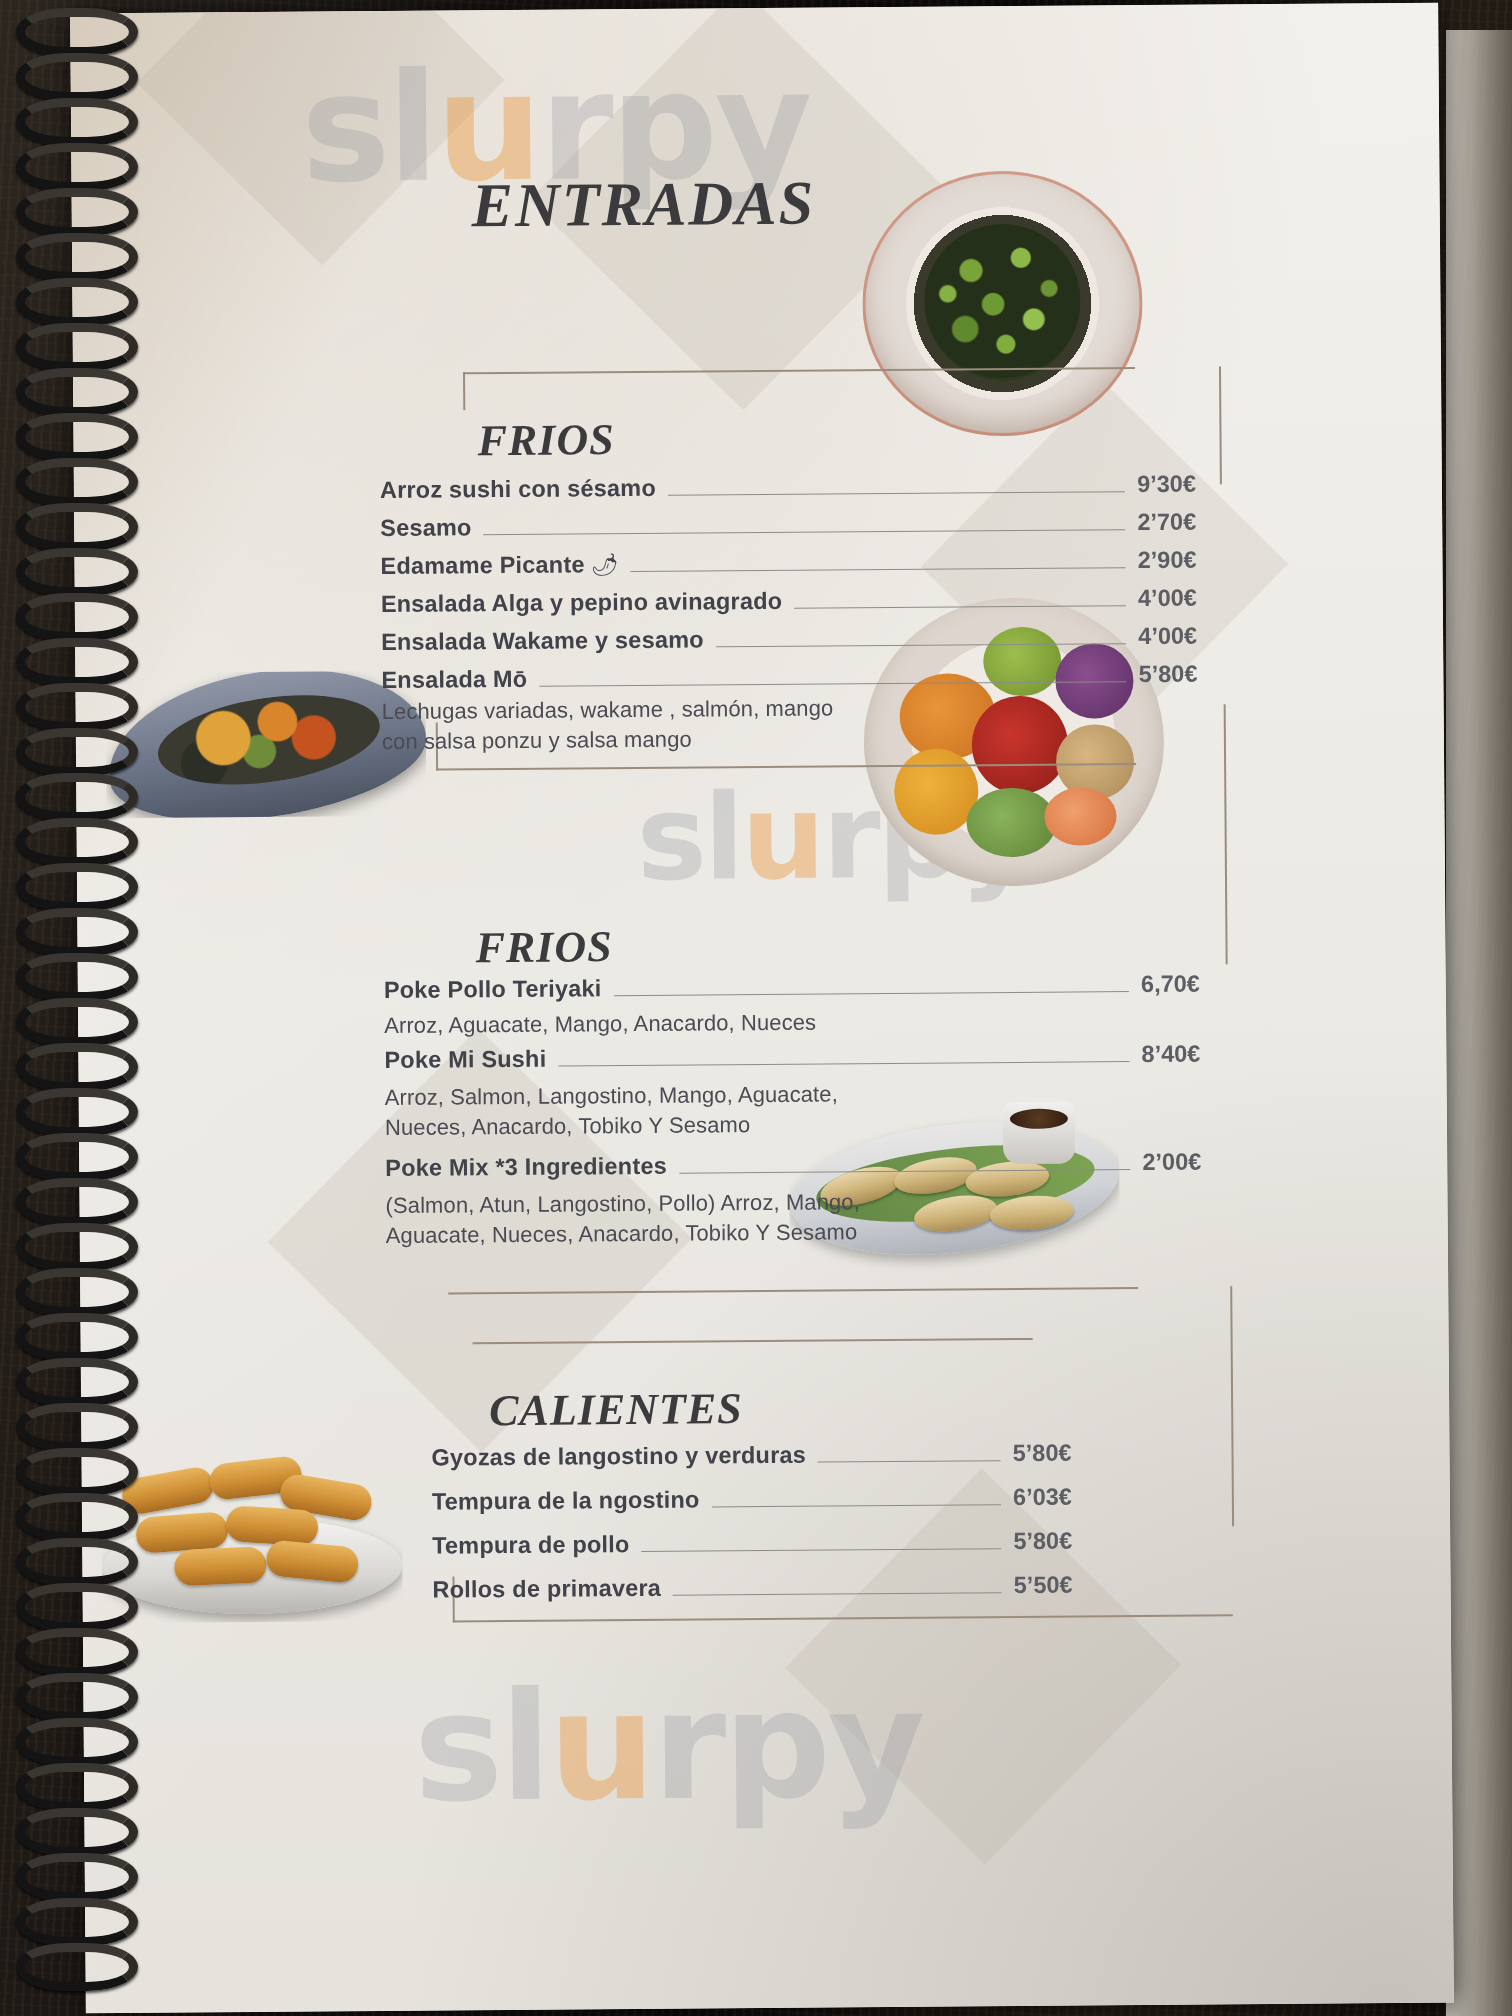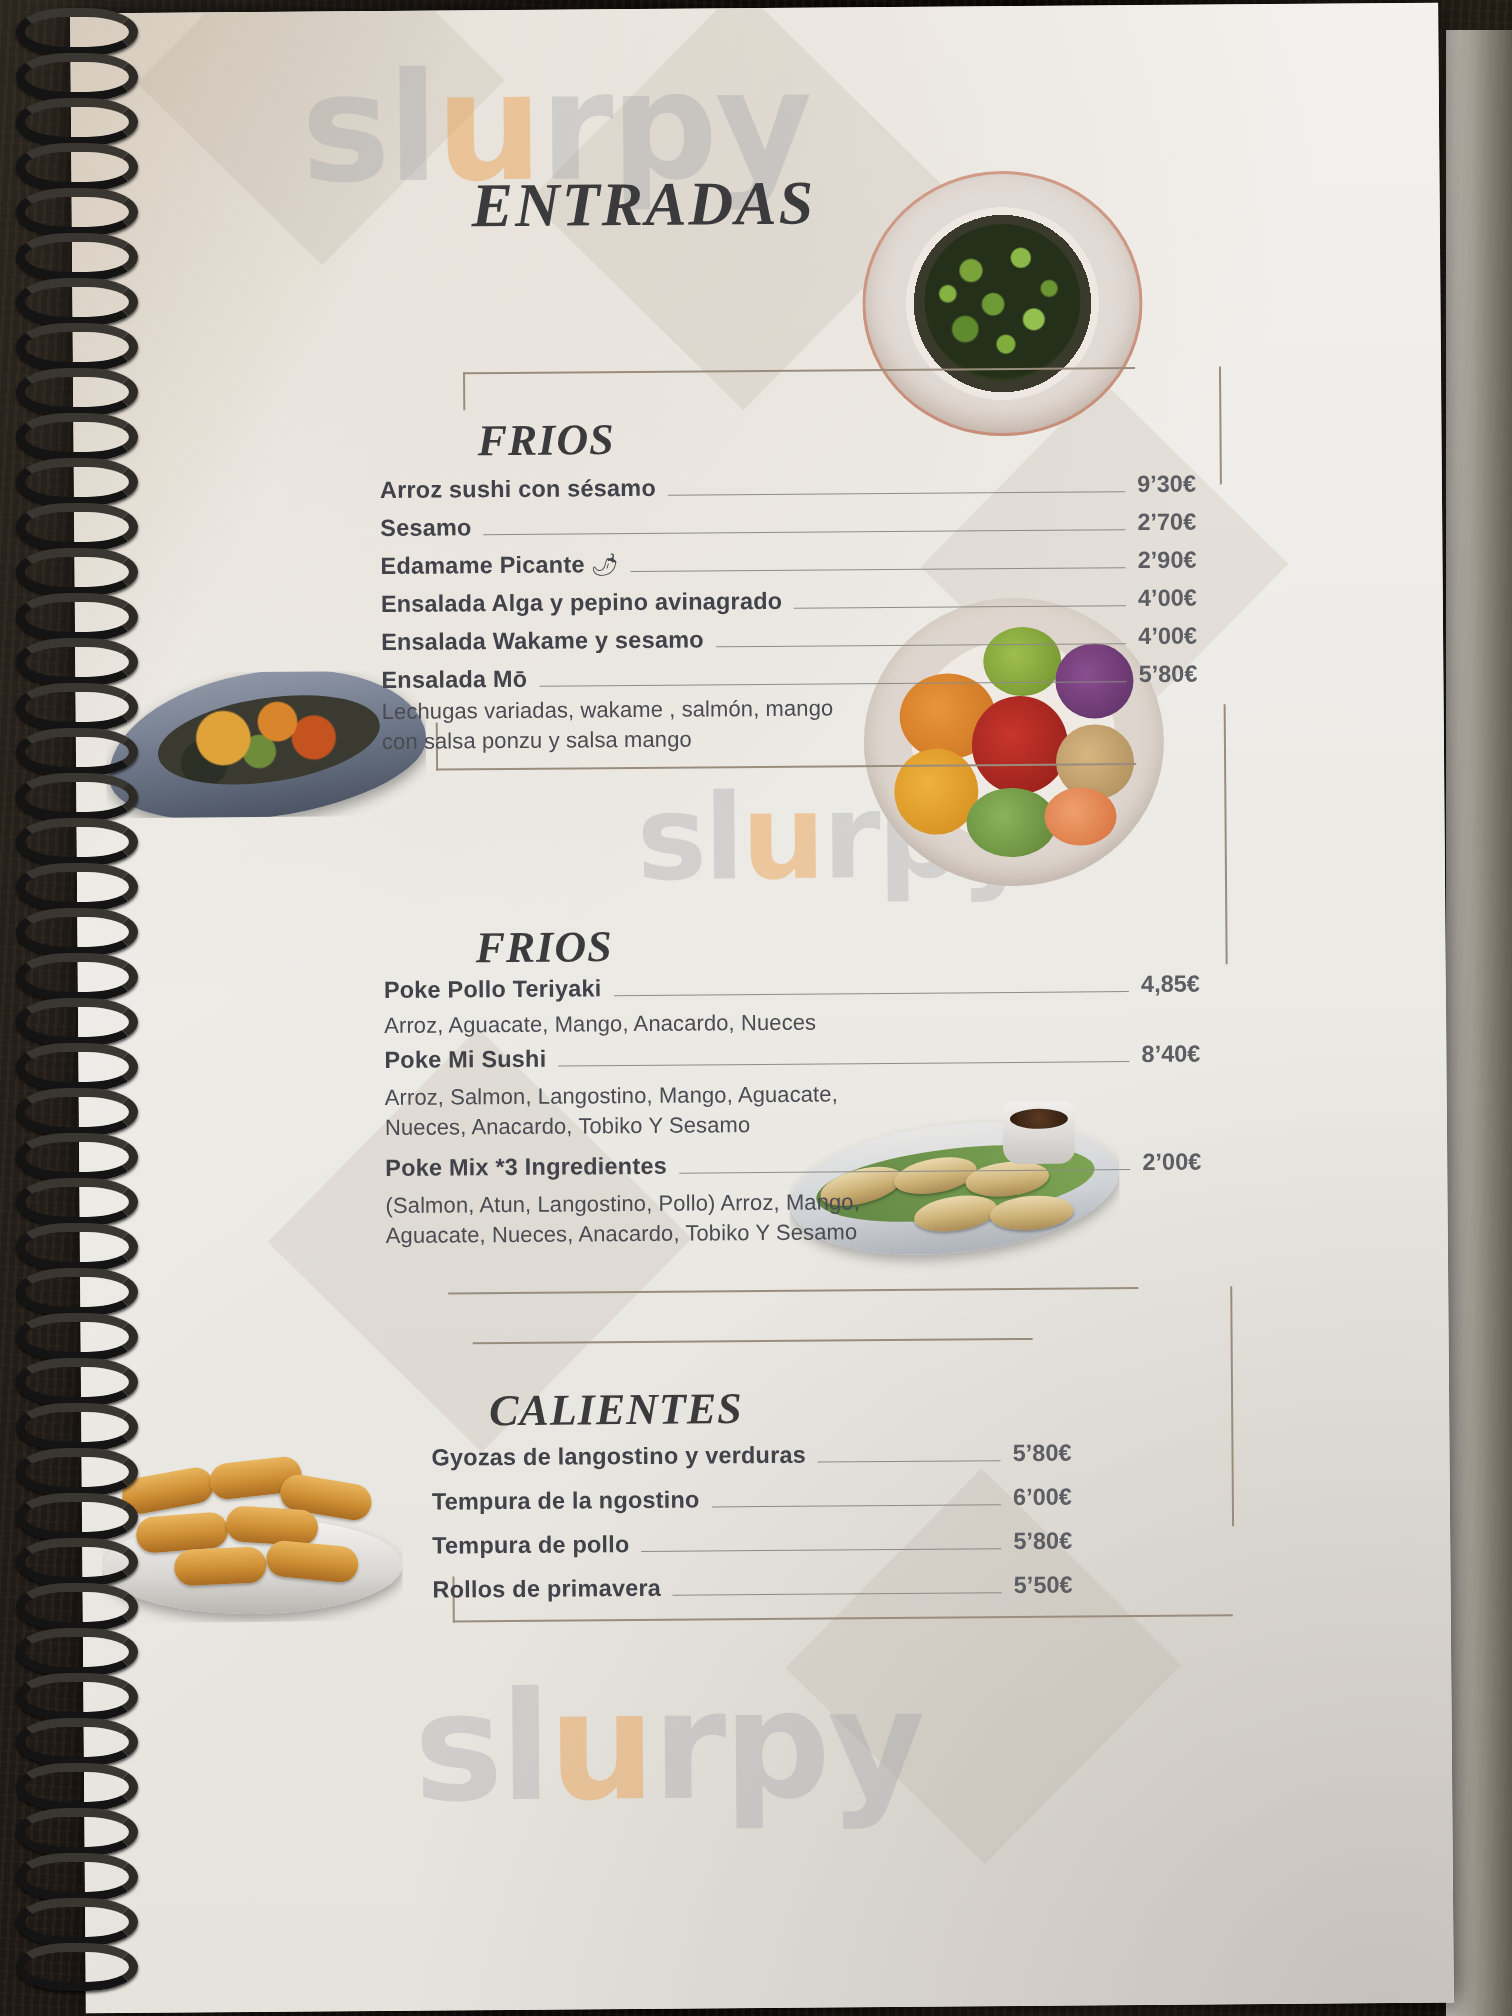--- a/index.html
+++ b/index.html
@@ -486,21 +486,21 @@
         <span class="nm">Ensalada Mō</span>
         <span class="leader"></span>
         <span class="pr">5’80€</span>
       </div>
       <div class="desc" style="left:306px; top:686px; width:700px; white-space:pre-line;">Lechugas variadas, wakame , salmón, mango
 con salsa ponzu y salsa mango</div>
 
       <div class="dish" style="left:306px; top:966px; width:816px;">
         <span class="nm">Poke Pollo Teriyaki</span>
         <span class="leader"></span>
-        <span class="pr">4,85€</span>
+        <span class="pr">6,70€</span>
       </div>
       <div class="desc" style="left:306px; top:1000px; width:740px; white-space:pre-line;">Arroz, Aguacate, Mango, Anacardo, Nueces</div>
 
       <div class="dish" style="left:306px; top:1036px; width:816px;">
         <span class="nm">Poke Mi Sushi</span>
         <span class="leader"></span>
         <span class="pr">8’40€</span>
       </div>
       <div class="desc" style="left:306px; top:1072px; width:740px; white-space:pre-line;">Arroz, Salmon, Langostino, Mango, Aguacate,
 Nueces, Anacardo, Tobiko Y Sesamo</div>
@@ -514,21 +514,21 @@
 Aguacate, Nueces, Anacardo, Tobiko Y Sesamo</div>
 
       <div class="dish" style="left:350px; top:1434px; width:640px;">
         <span class="nm">Gyozas de langostino y verduras</span>
         <span class="leader"></span>
         <span class="pr">5’80€</span>
       </div>
       <div class="dish" style="left:350px; top:1478px; width:640px;">
         <span class="nm">Tempura de la ngostino</span>
         <span class="leader"></span>
-        <span class="pr">6’00€</span>
+        <span class="pr">6’03€</span>
       </div>
       <div class="dish" style="left:350px; top:1522px; width:640px;">
         <span class="nm">Tempura de pollo</span>
         <span class="leader"></span>
         <span class="pr">5’80€</span>
       </div>
       <div class="dish" style="left:350px; top:1566px; width:640px;">
         <span class="nm">Rollos de primavera</span>
         <span class="leader"></span>
         <span class="pr">5’50€</span>

